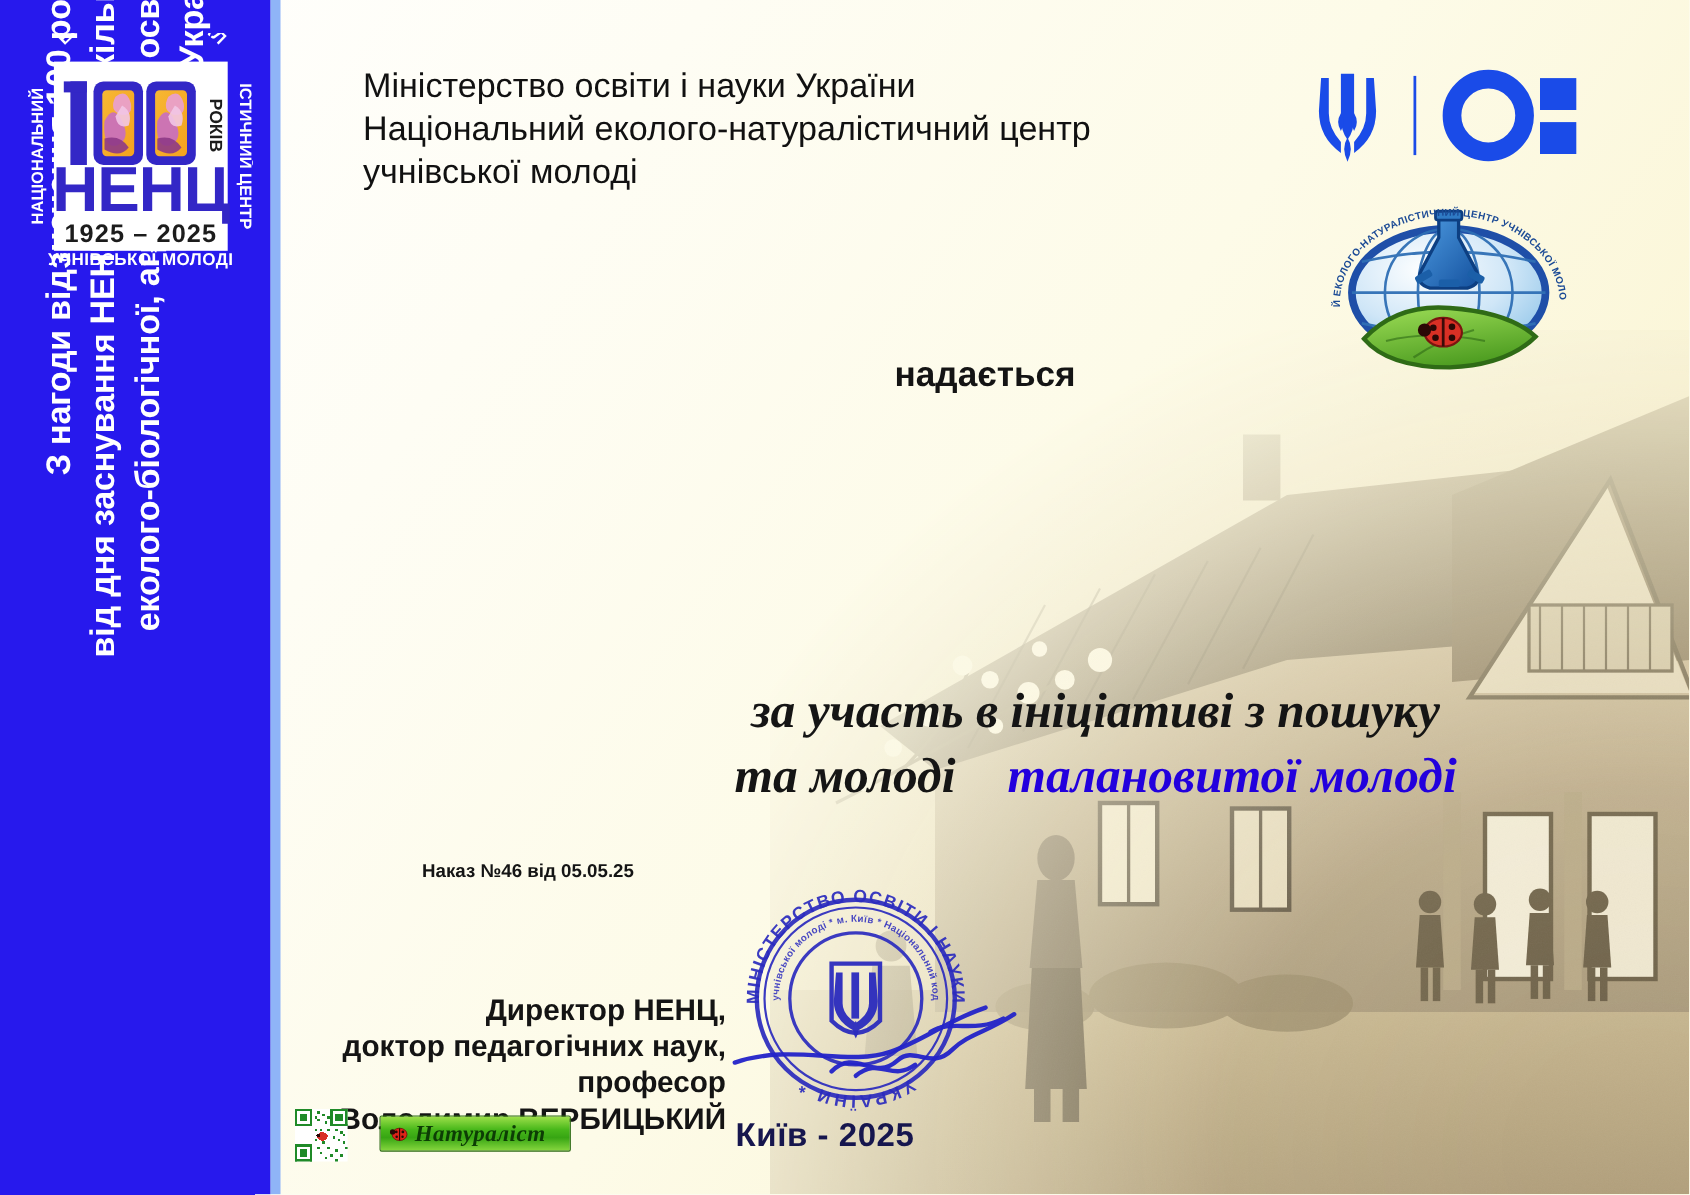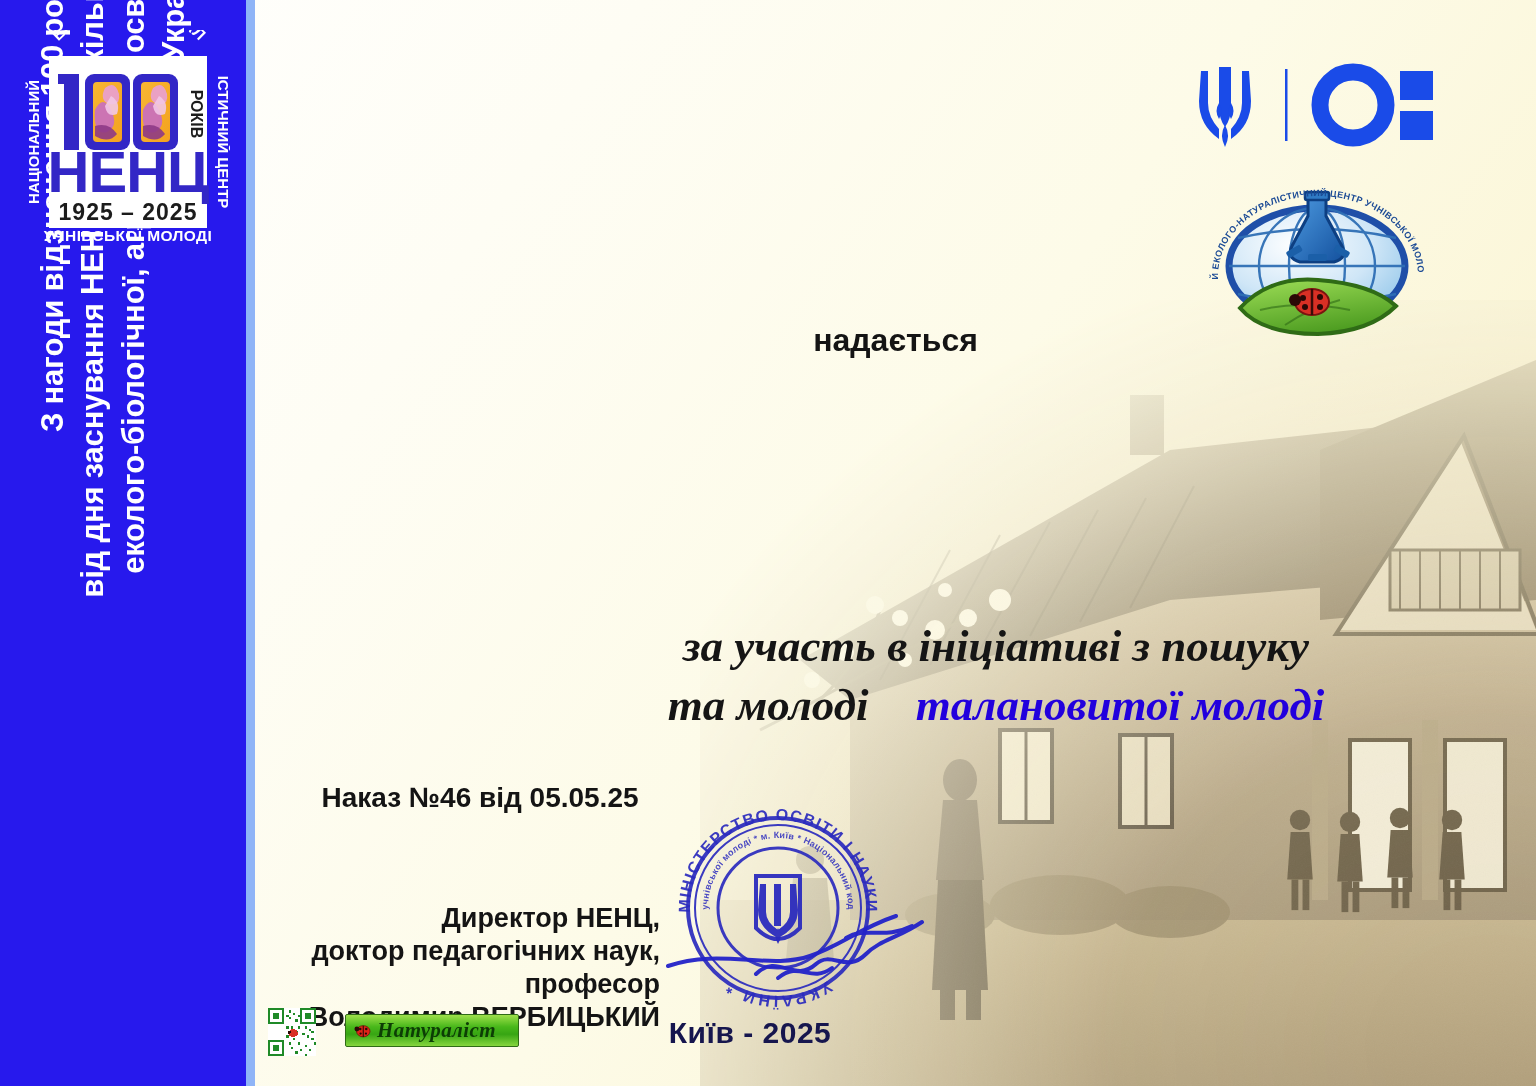--- a/index.html
+++ b/index.html
@@ -96,21 +96,21 @@
     font-style:italic;font-weight:bold;
     font-size:45px;line-height:1.30;
     color:#151515;
   }
   .body-text .hl{color:#2200dd;margin-left:36px;}
 
   
   .order{
     position:absolute;left:300px;top:782px;width:360px;
     text-align:center;
-    font-size:28px;font-weight:bold;color:#141414;
+    font-size:17px;font-weight:bold;color:#141414;
   }
 
   
   .sig-block{
     position:absolute;left:280px;top:866px;width:380px;
     text-align:right;
     font-size:27px;font-weight:bold;line-height:1.22;color:#141414;
     white-space:pre-line;
     margin-top:36px;
   }
@@ -342,20 +342,23 @@
       </g>
 
       <text x="166" y="84" font-family="'Liberation Sans',sans-serif" font-size="16" font-weight="bold" fill="#1c1c1c" text-anchor="middle" transform="rotate(90 166 84)">РОКІВ</text>
 
       <text x="103" y="162" font-family="'Liberation Sans',sans-serif" font-size="58" font-weight="bold" fill="#3327c6" text-anchor="middle" letter-spacing="-1">НЕНЦ</text>
 
       <text x="103" y="190" font-family="'Liberation Sans',sans-serif" font-size="23" font-weight="bold" fill="#1c1c1c" text-anchor="middle" letter-spacing="1">1925 – 2025</text>
     </svg>
   </div>
 
+  <div class="header">Міністерство освіти і науки України
+Національний еколого-натуралістичний центр
+учнівської молоді</div>
 
   <div class="crest-row">
     <svg viewBox="0 0 260 100">
       <g fill="#1a4be8">
         <path d="M30 12 L36 12 L36 52 Q36 64 30 72 Q24 64 24 52 L24 12 Z"></path>
         <path d="M6 16 L13 16 L13 48 Q13 62 24 74 L24 84 Q4 70 4 46 Z"></path>
         <path d="M54 16 L47 16 L47 48 Q47 62 36 74 L36 84 Q56 70 56 46 Z"></path>
         <path d="M15 40 L22 40 L22 62 L15 62 Z" opacity=".0"></path>
         <path d="M30 70 Q24 80 30 92 Q36 80 30 70 Z"></path>
         <path d="M24 48 Q19 56 24 64 Q29 56 24 48 Z"></path>

